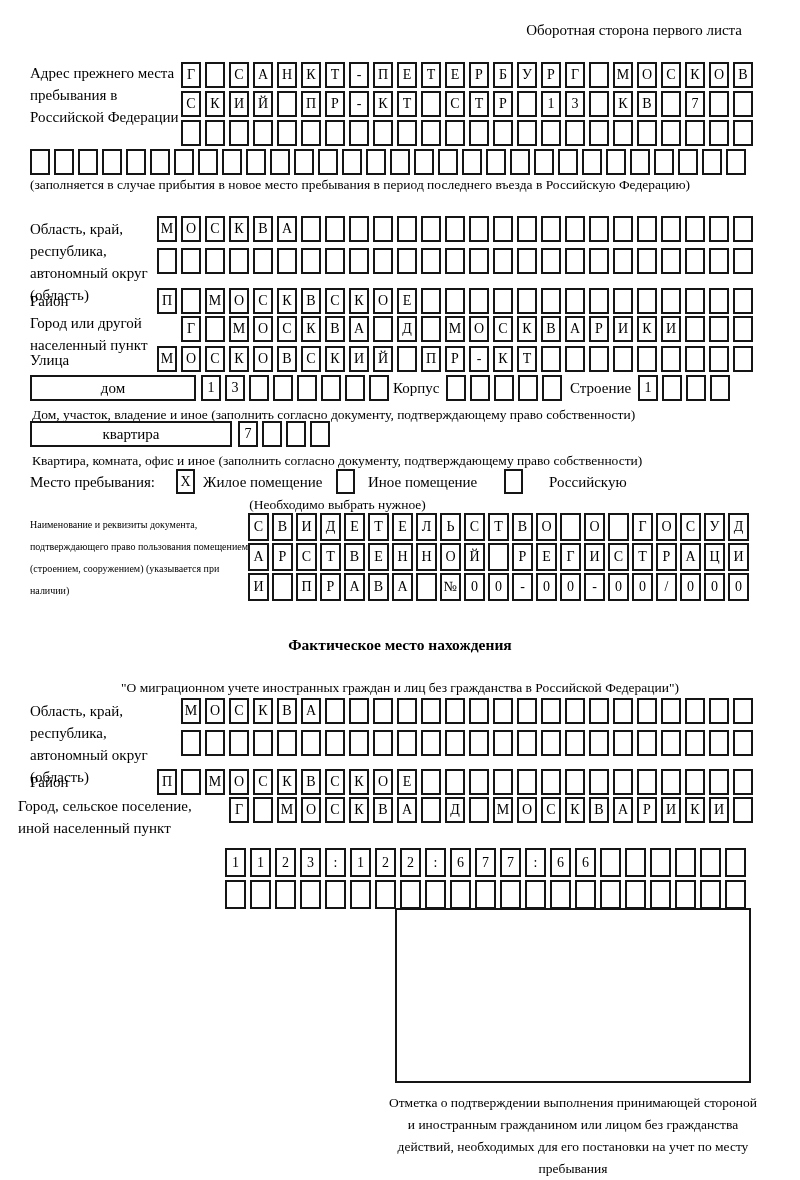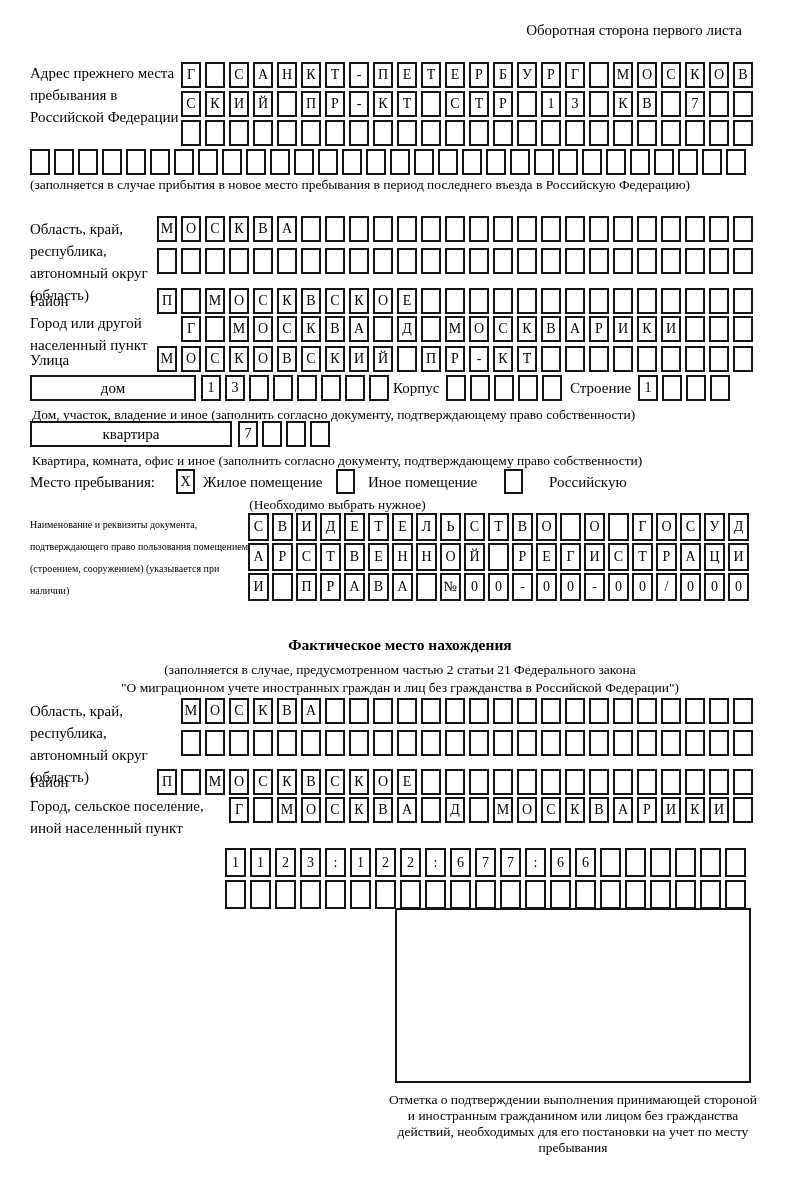--- a/index.html
+++ b/index.html
@@ -402,21 +402,20 @@
       <span class="cell">-</span>
       <span class="cell">0</span>
       <span class="cell">0</span>
       <span class="cell">/</span>
       <span class="cell">0</span>
       <span class="cell">0</span>
       <span class="cell">0</span>
     </div>
 
   <div class="title" style="top:636px;font-size:15.5px">Фактическое место нахождения</div>
-  <div class="note center" style="left:0;top:661px;width:800px">(заполняется в случае, предусмотренном частью 2 статьи 21 Федерального закона</div>
   <div class="note center" style="left:0;top:679px;width:800px">"О миграционном учете иностранных граждан и лиц без гражданства в Российской Федерации")</div>
 
   <div class="label" style="left:30px;top:700px;width:145px">Область, край, республика, автономный округ (область)</div>
   <div class="cellrow" style="left:181px;top:698px">
       <span class="cell">М</span>
       <span class="cell">О</span>
       <span class="cell">С</span>
       <span class="cell">К</span>
       <span class="cell">В</span>
       <span class="cell">А</span>
@@ -488,21 +487,21 @@
       <span class="cell"></span>
       <span class="cell"></span>
       <span class="cell"></span>
       <span class="cell"></span>
       <span class="cell"></span>
       <span class="cell"></span>
       <span class="cell"></span>
       <span class="cell"></span>
     </div>
 
-  <div class="label" style="left:30px;top:795px;width:205px">Город, сельское поселение, иной населенный пункт</div>
+  <div class="label" style="left:18px;top:795px;width:205px">Город, сельское поселение, иной населенный пункт</div>
   <div class="cellrow" style="left:229px;top:797px">
       <span class="cell">Г</span>
       <span class="cell"></span>
       <span class="cell">М</span>
       <span class="cell">О</span>
       <span class="cell">С</span>
       <span class="cell">К</span>
       <span class="cell">В</span>
       <span class="cell">А</span>
       <span class="cell"></span>
@@ -562,15 +561,15 @@
       <span class="cell"></span>
       <span class="cell"></span>
       <span class="cell"></span>
       <span class="cell"></span>
       <span class="cell"></span>
       <span class="cell"></span>
       <span class="cell"></span>
     </div>
 
   <div class="bigbox" style="left:395px;top:908px;width:356px;height:175px"></div>
-  <div class="note center" style="left:385px;top:1092px;width:376px;line-height:16px">Отметка о подтверждении выполнения принимающей стороной и иностранным гражданином или лицом без гражданства действий, необходимых для его постановки на учет по месту пребывания</div>
+  <div class="note center" style="left:385px;top:1092px;width:376px;line-height:22px">Отметка о подтверждении выполнения принимающей стороной и иностранным гражданином или лицом без гражданства действий, необходимых для его постановки на учет по месту пребывания</div>
 
 </div>
 
 </body></html>

